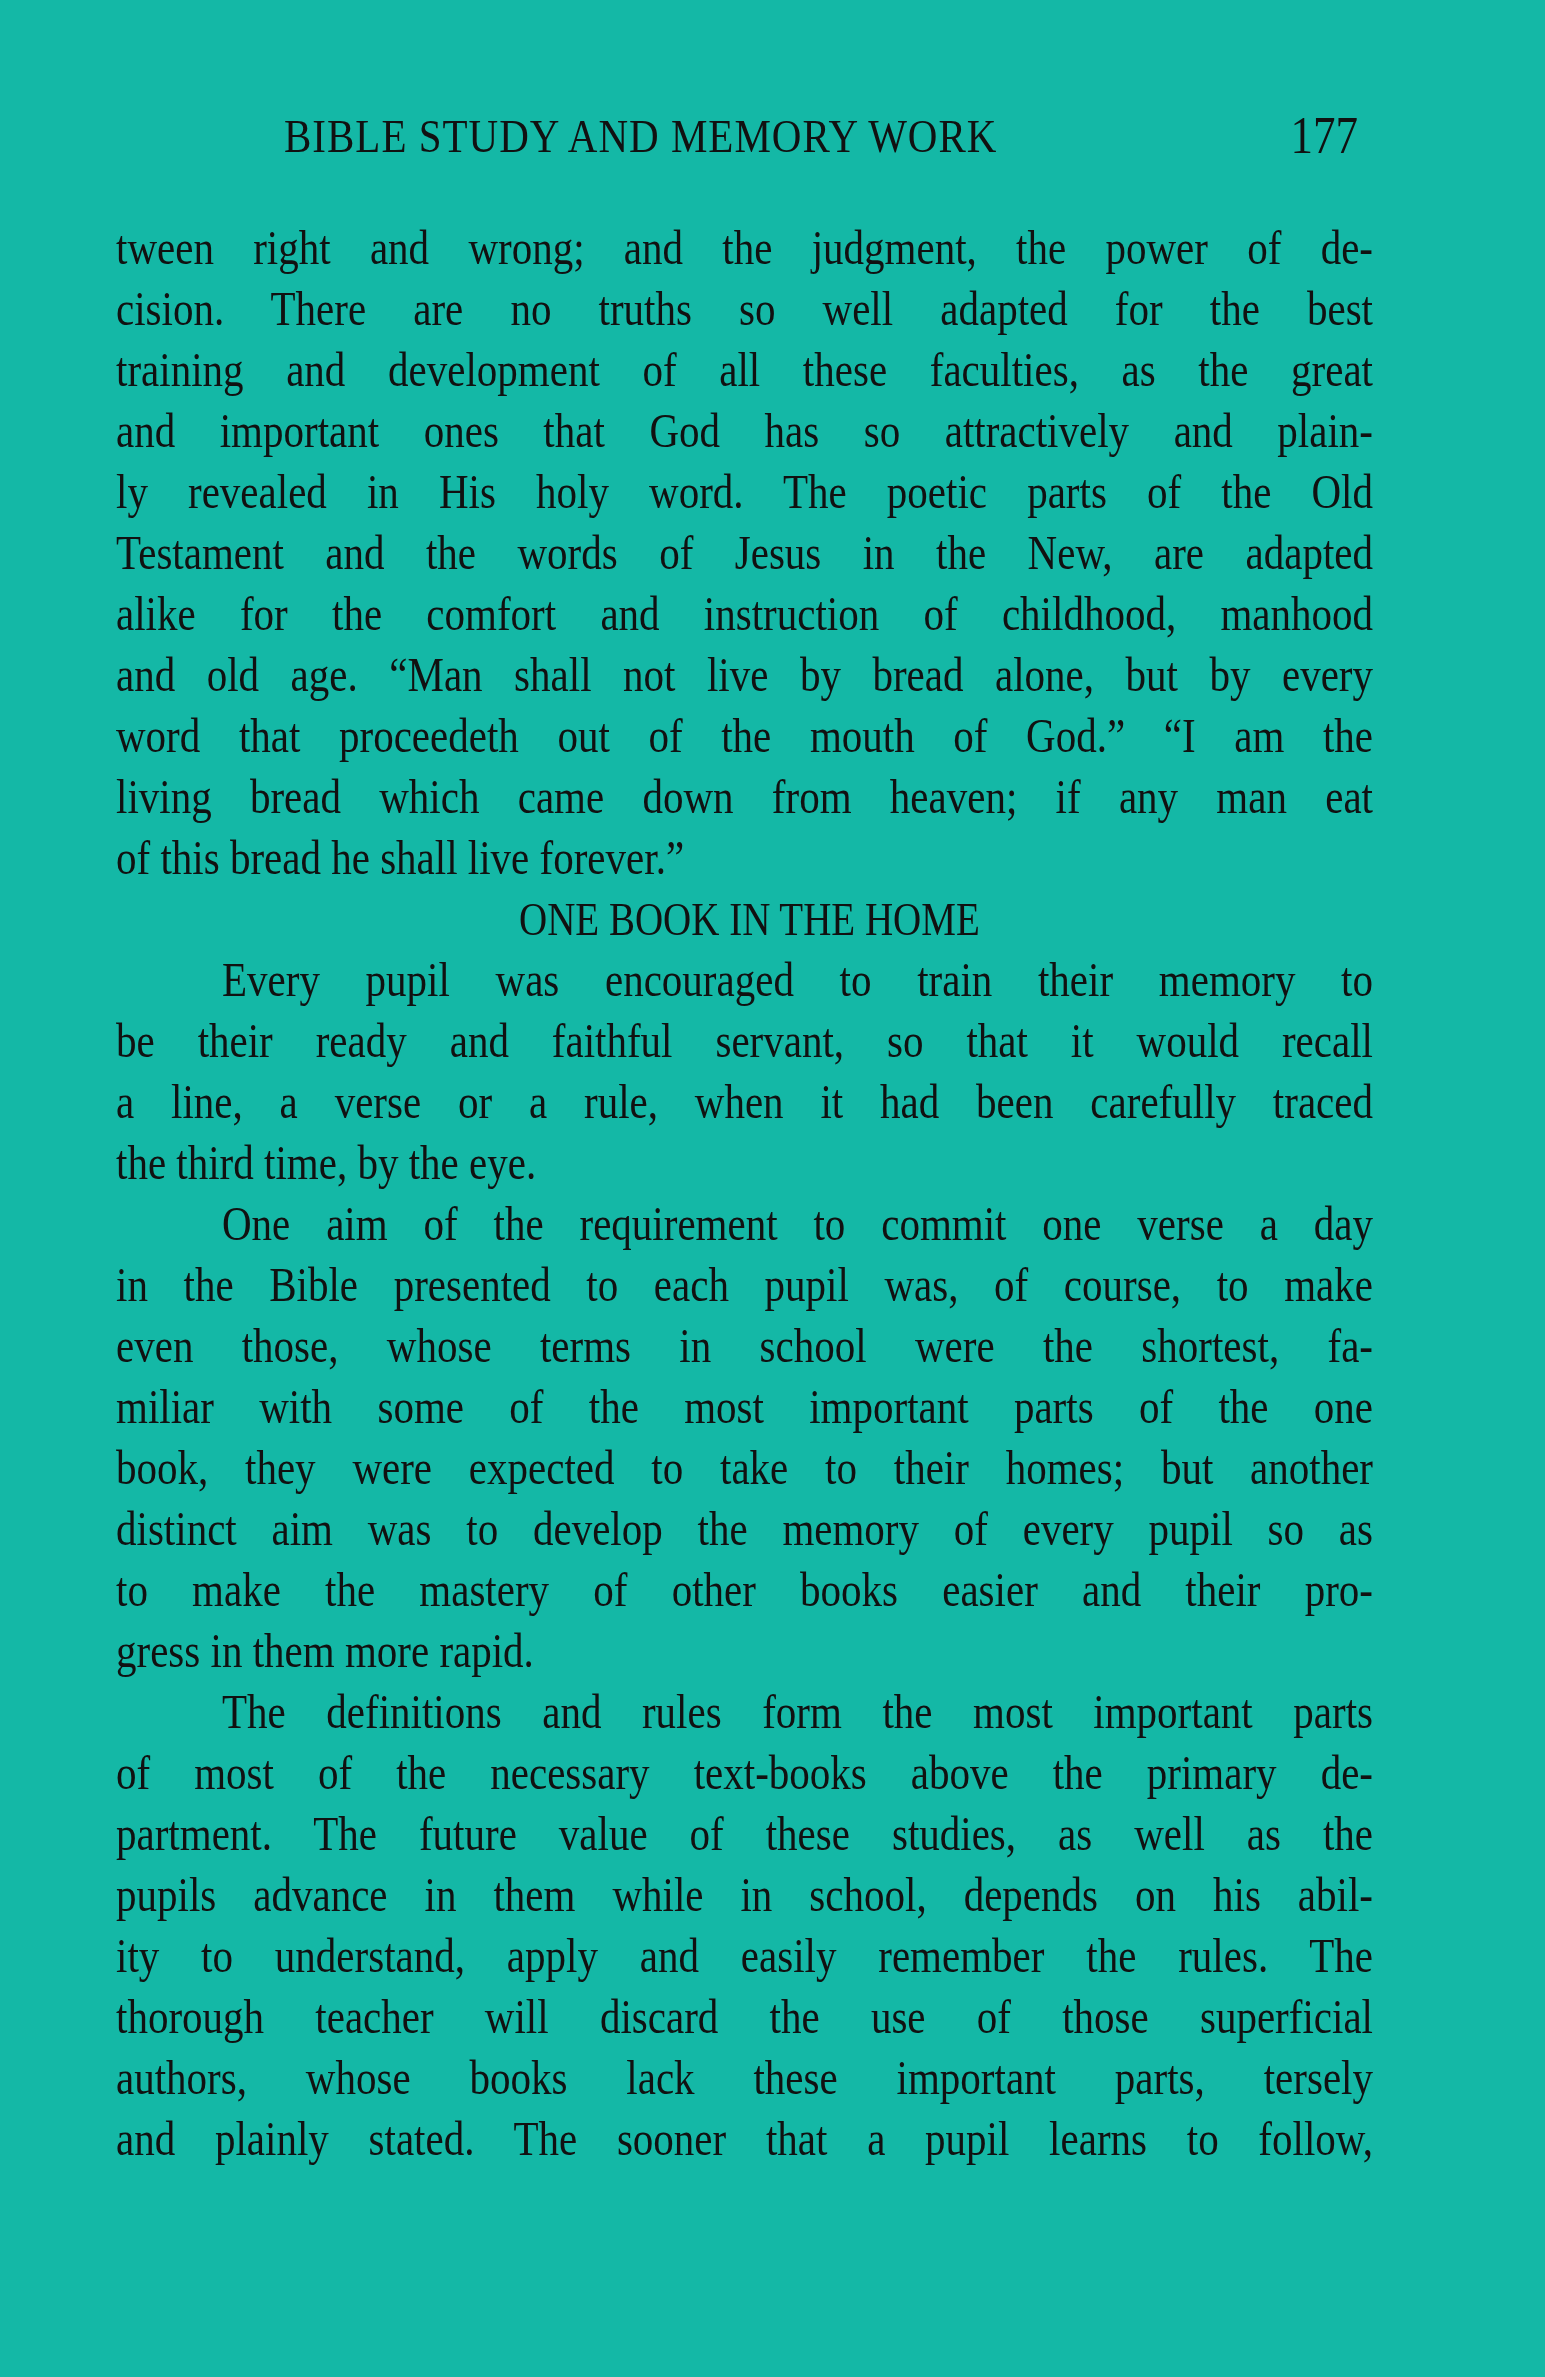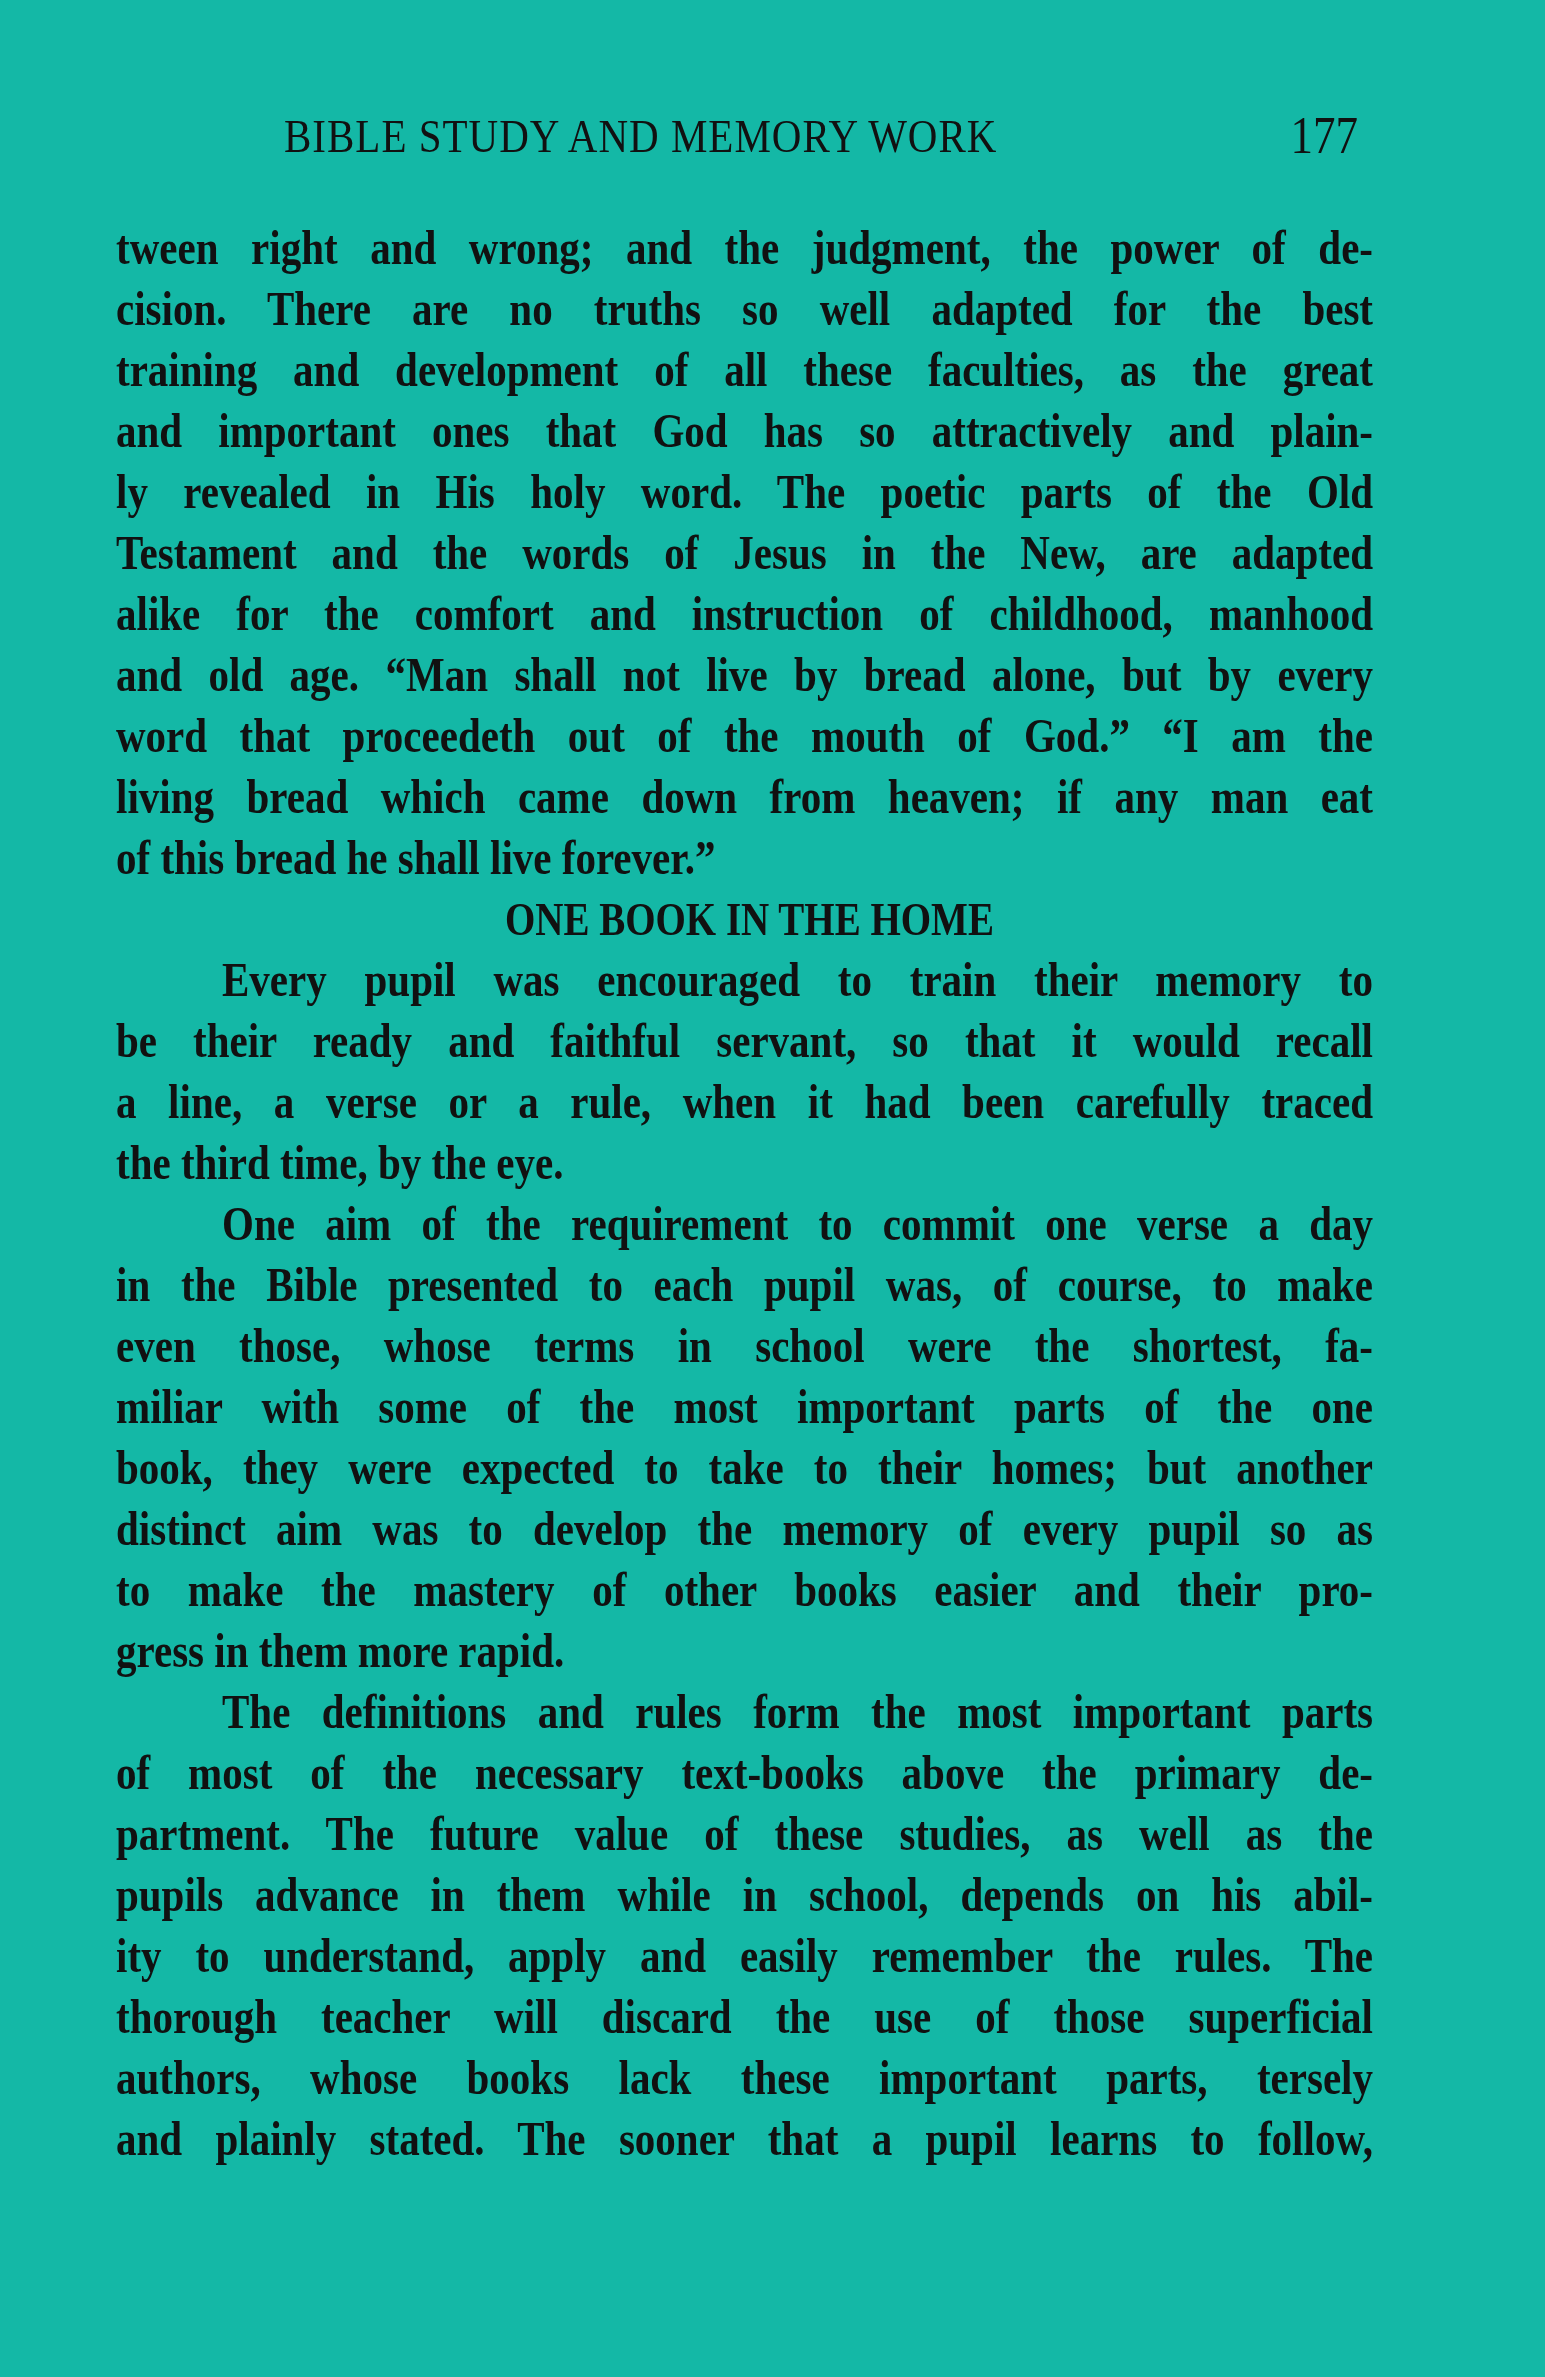--- a/index.html
+++ b/index.html
@@ -5,21 +5,21 @@
   html, body { margin: 0; padding: 0; background: #ffffff; }
   body { width: 1546px; height: 2378px; position: relative; overflow: hidden;
          font-family: "Liberation Serif", "DejaVu Serif", serif; color: #111111; }
   .page { position: absolute; left: 0; top: 0; width: 1530px; height: 2378px; background: #14b8a6; padding-left: 40px; }
   .running-head { position: absolute; top: 106px; left: 284px; width: 1078px; height: 61px;
                   font-size: 41px; line-height: 61px; }
   .running-head .title { position: absolute; left: 0; top: 0; letter-spacing: 1px;
                          transform: scaleY(1.15); transform-origin: left center; display: inline-block; }
   .running-head .pageno { position: absolute; right: 3.9px; top: 0; font-size: 45px;
                           transform: scaleY(1.15); display: inline-block; }
-  .body { position: absolute; left: 116px; top: 218px; width: 1257px; font-weight: bold; }
+  .body { position: absolute; left: 116px; top: 218px; width: 1257px; }
   .line { display: block; height: 61px; line-height: 61px; font-size: 41px;
           text-align: justify; text-align-last: justify; white-space: normal;
           transform: scaleY(1.18); transform-origin: center; }
   .line.last { text-align-last: left; }
   .line.indent { padding-left: 106px; }
   .heading { display: block; height: 61px; line-height: 61px; font-size: 39px;
              text-align: center; transform: scaleY(1.18); padding-left: 9.8px; }
 </style>
 </head>
 <body>

